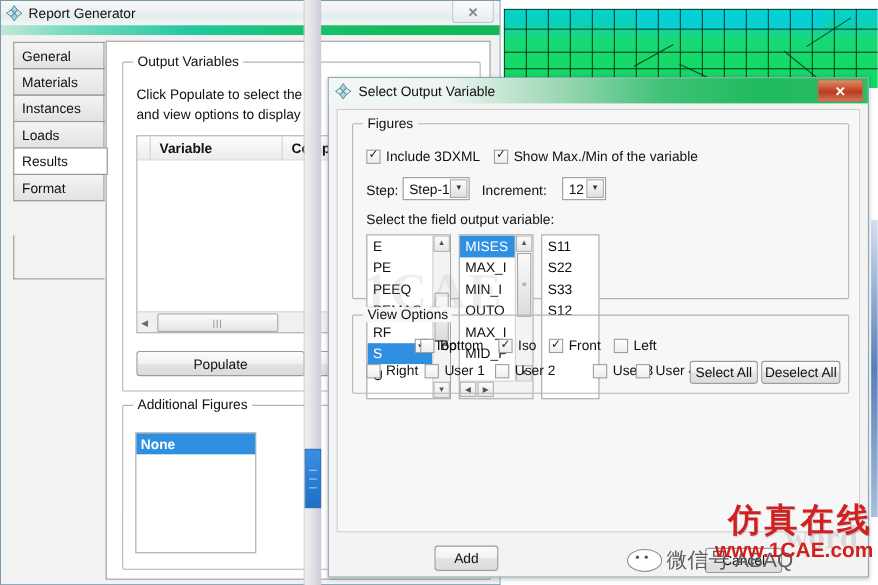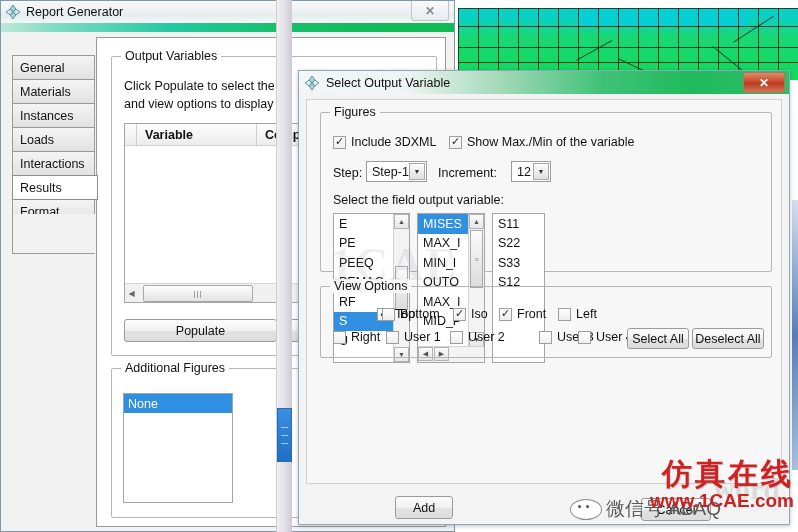--- a/index.html
+++ b/index.html
@@ -66,21 +66,21 @@
     background: linear-gradient(to right, #bfe8d9 0%, #7edcc2 12%, #23c8a0 38%, #16c06a 62%, #10bb58 85%, #0fb956 100%);
   }
 
   #rg-body {
     position: absolute; left: 0; top: 31px; right: 0; bottom: 0;
     background: #f2f2f2;
   }
 
   
   #sidebar {
-    position: absolute; left: 11px; top: 23px; width: 83px;
+    position: absolute; left: 11px; top: 6px; width: 83px;
   }
   .tab {
     height: 25px; box-sizing: border-box;
     background: linear-gradient(to bottom, #f4f4f4, #e2e2e2);
     border: 1px solid #9a9a9a;
     border-bottom: 1px solid #8d8d8d;
     display: flex; align-items: center;
     padding-left: 7px;
     font-size: 12.5px; color: #111;
     margin-bottom: -1px;
@@ -185,21 +185,21 @@
   }
   #af-list {
     position: absolute; left: 11px; top: 24px; width: 110px; height: 110px;
     border: 1px solid #a5a5a5; background: #fff; box-sizing: border-box;
   }
   .list-item {
     height: 19px; font-size: 12.5px; color: #111;
     display: flex; align-items: center; padding-left: 4px;
     box-sizing: border-box;
   }
-  .list-item.selected { background: #2f8fe0; color: #fff; }
+  .list-item.selected { background: #2f8fe0; color: #fff; font-weight: bold; }
 
   
   #rg-vscroll {
     position: absolute; left: 276px; top: 0px; width: 15px; height: 532px;
     background: linear-gradient(to right, #efeff2, #dfdfe6 55%, #cfc9d6 100%);
     border-left: 1px solid #cfcfcf;
   }
   #rg-vscroll-thumb {
     position: absolute; left: 277px; top: 408px; width: 13px; height: 52px;
     background: linear-gradient(to bottom, #3a8fe3, #1f6fc7);
@@ -435,23 +435,20 @@
       </div>
       <div class="tab">
         <span>Materials</span>
       </div>
       <div class="tab">
         <span>Instances</span>
       </div>
       <div class="tab">
         <span>Loads</span>
       </div>
-      <div class="tab">
-        <span>Interactions</span>
-      </div>
       <div class="tab selected">
         <span>Results</span>
       </div>
       <div class="tab">
         <span>Format</span>
       </div>
     </div>
     <div id="sidebar-filler"></div>
 
     <div id="rg-panel">

